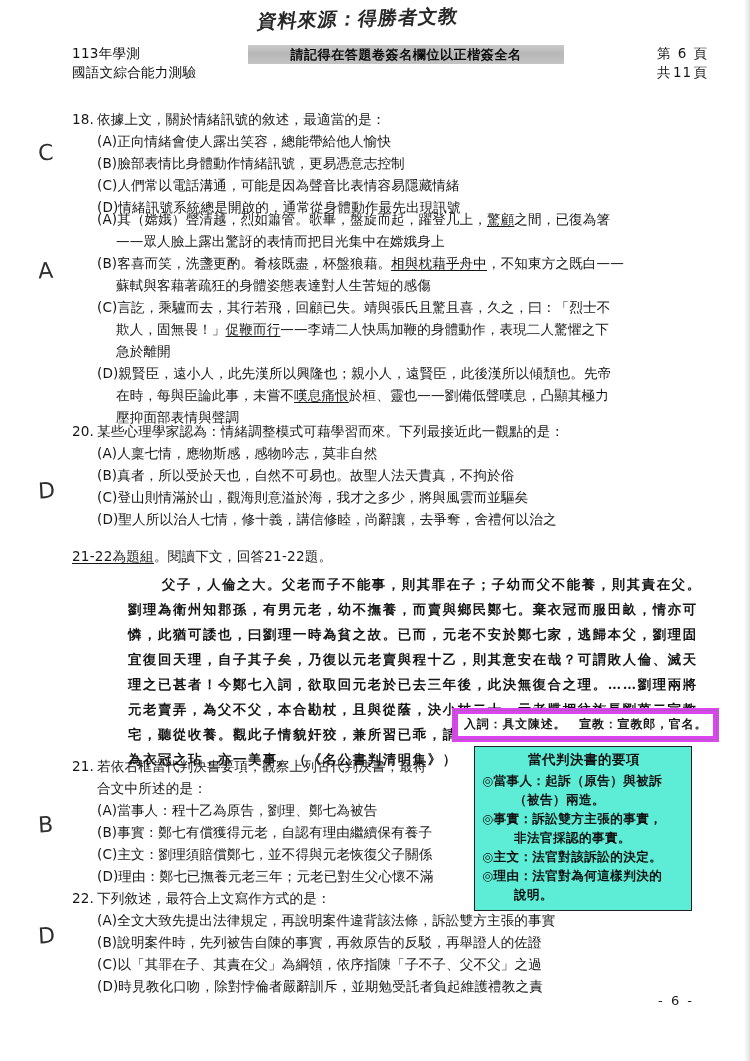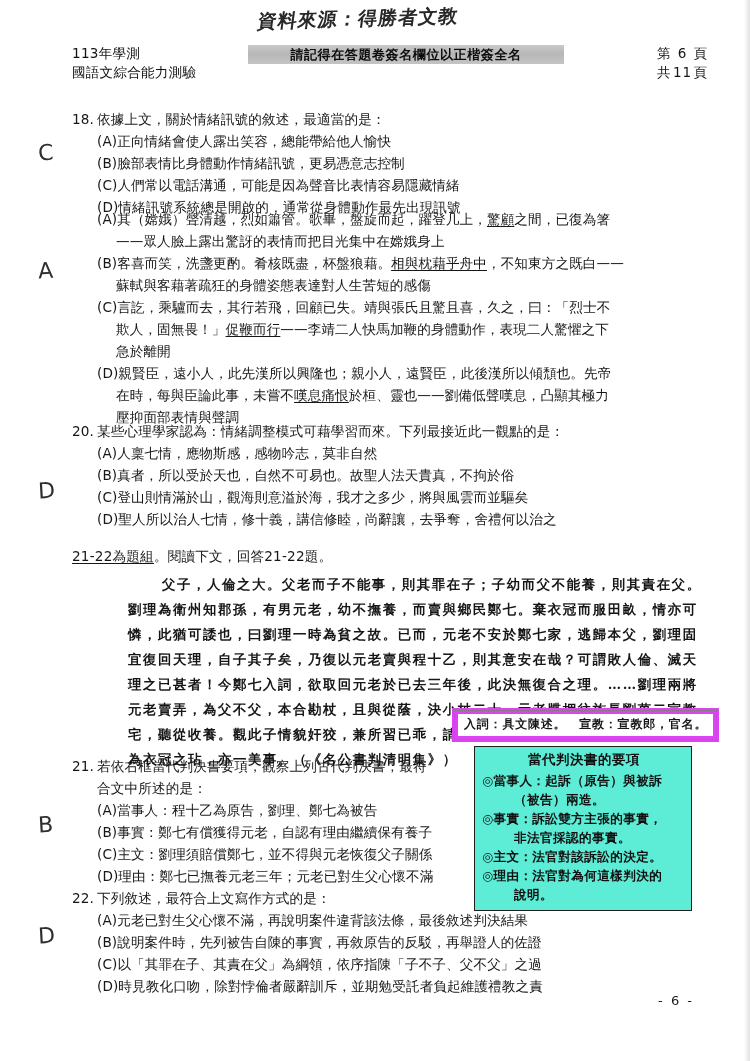--- a/index.html
+++ b/index.html
@@ -284,21 +284,21 @@
     <div class="qstem" style="padding-left:25px;"><span>合文中所述的是：</span></div>
     <div class="opt">(A)當事人：程十乙為原告，劉理、鄭七為被告</div>
     <div class="opt">(B)事實：鄭七有償獲得元老，自認有理由繼續保有養子</div>
     <div class="opt">(C)主文：劉理須賠償鄭七，並不得與元老恢復父子關係</div>
     <div class="opt">(D)理由：鄭七已撫養元老三年；元老已對生父心懷不滿</div>
   </div>
 
   <div class="ans" style="left:38px; top:923px;">D</div>
   <div class="qblock" style="top:887px;">
     <div class="qstem"><span class="qnum">22.</span><span>下列敘述，最符合上文寫作方式的是：</span></div>
-    <div class="opt">(A)元老已對生父心懷不滿，再說明案件違背該法條，最後敘述判決結果</div>
+    <div class="opt">(A)全文大致先提出法律規定，再說明案件違背該法條，訴訟雙方主張的事實</div>
     <div class="opt">(B)說明案件時，先列被告自陳的事實，再敘原告的反駁，再舉證人的佐證</div>
     <div class="opt">(C)以「其罪在子、其責在父」為綱領，依序指陳「子不子、父不父」之過</div>
     <div class="opt">(D)時見教化口吻，除對悖倫者嚴辭訓斥，並期勉受託者負起維護禮教之責</div>
   </div>
 
   <div class="footer">- 6 -</div>
 
   <div class="scanedge"></div>
 </div>
 

